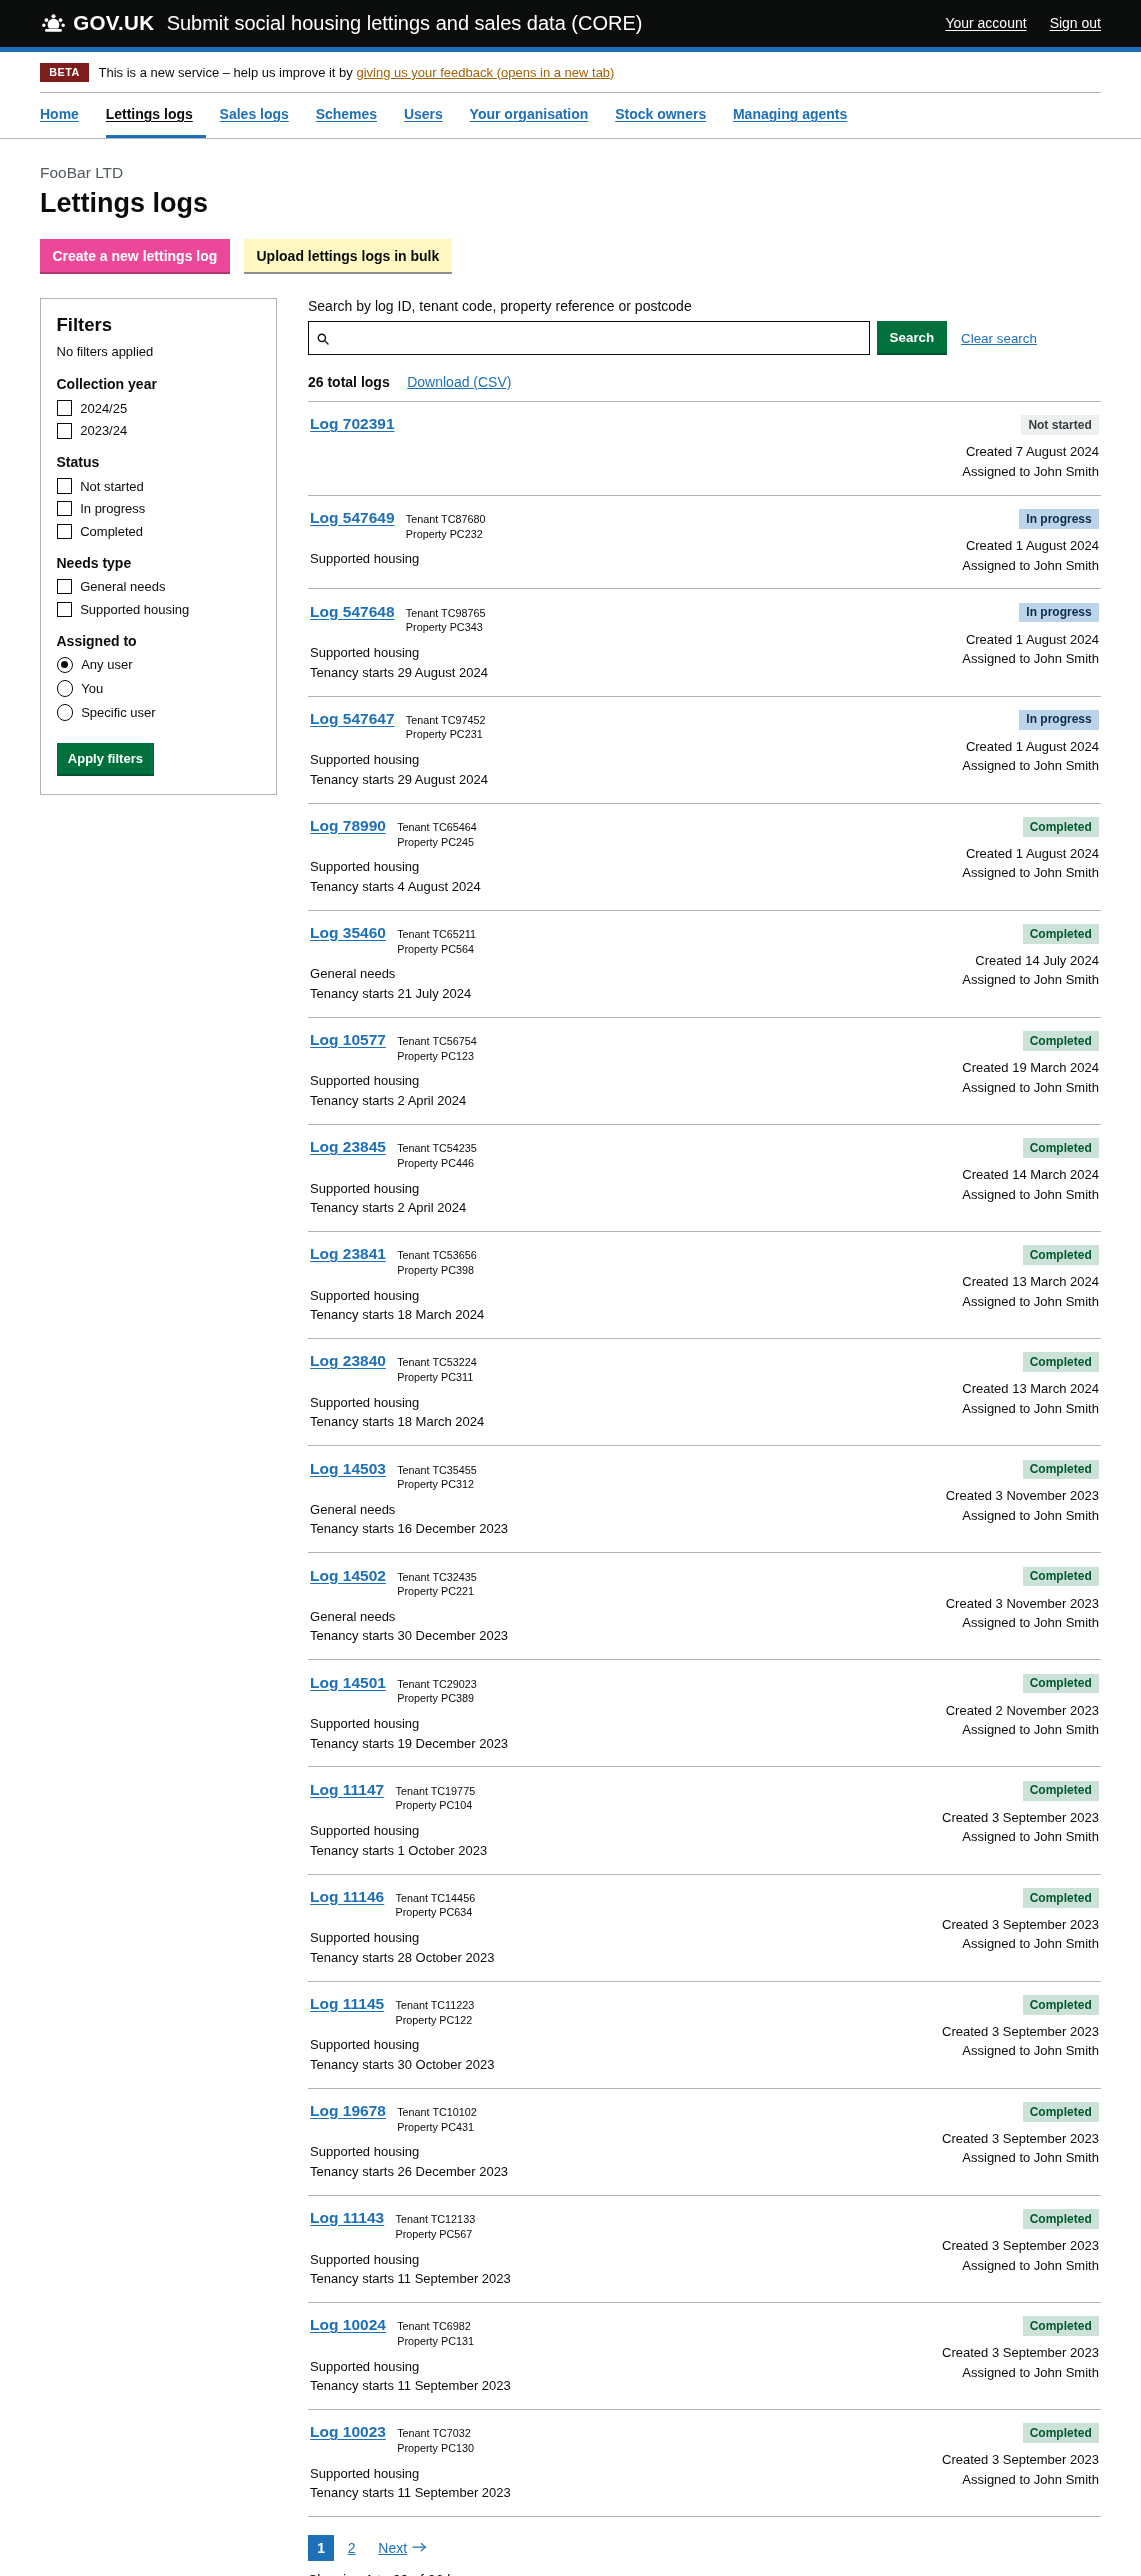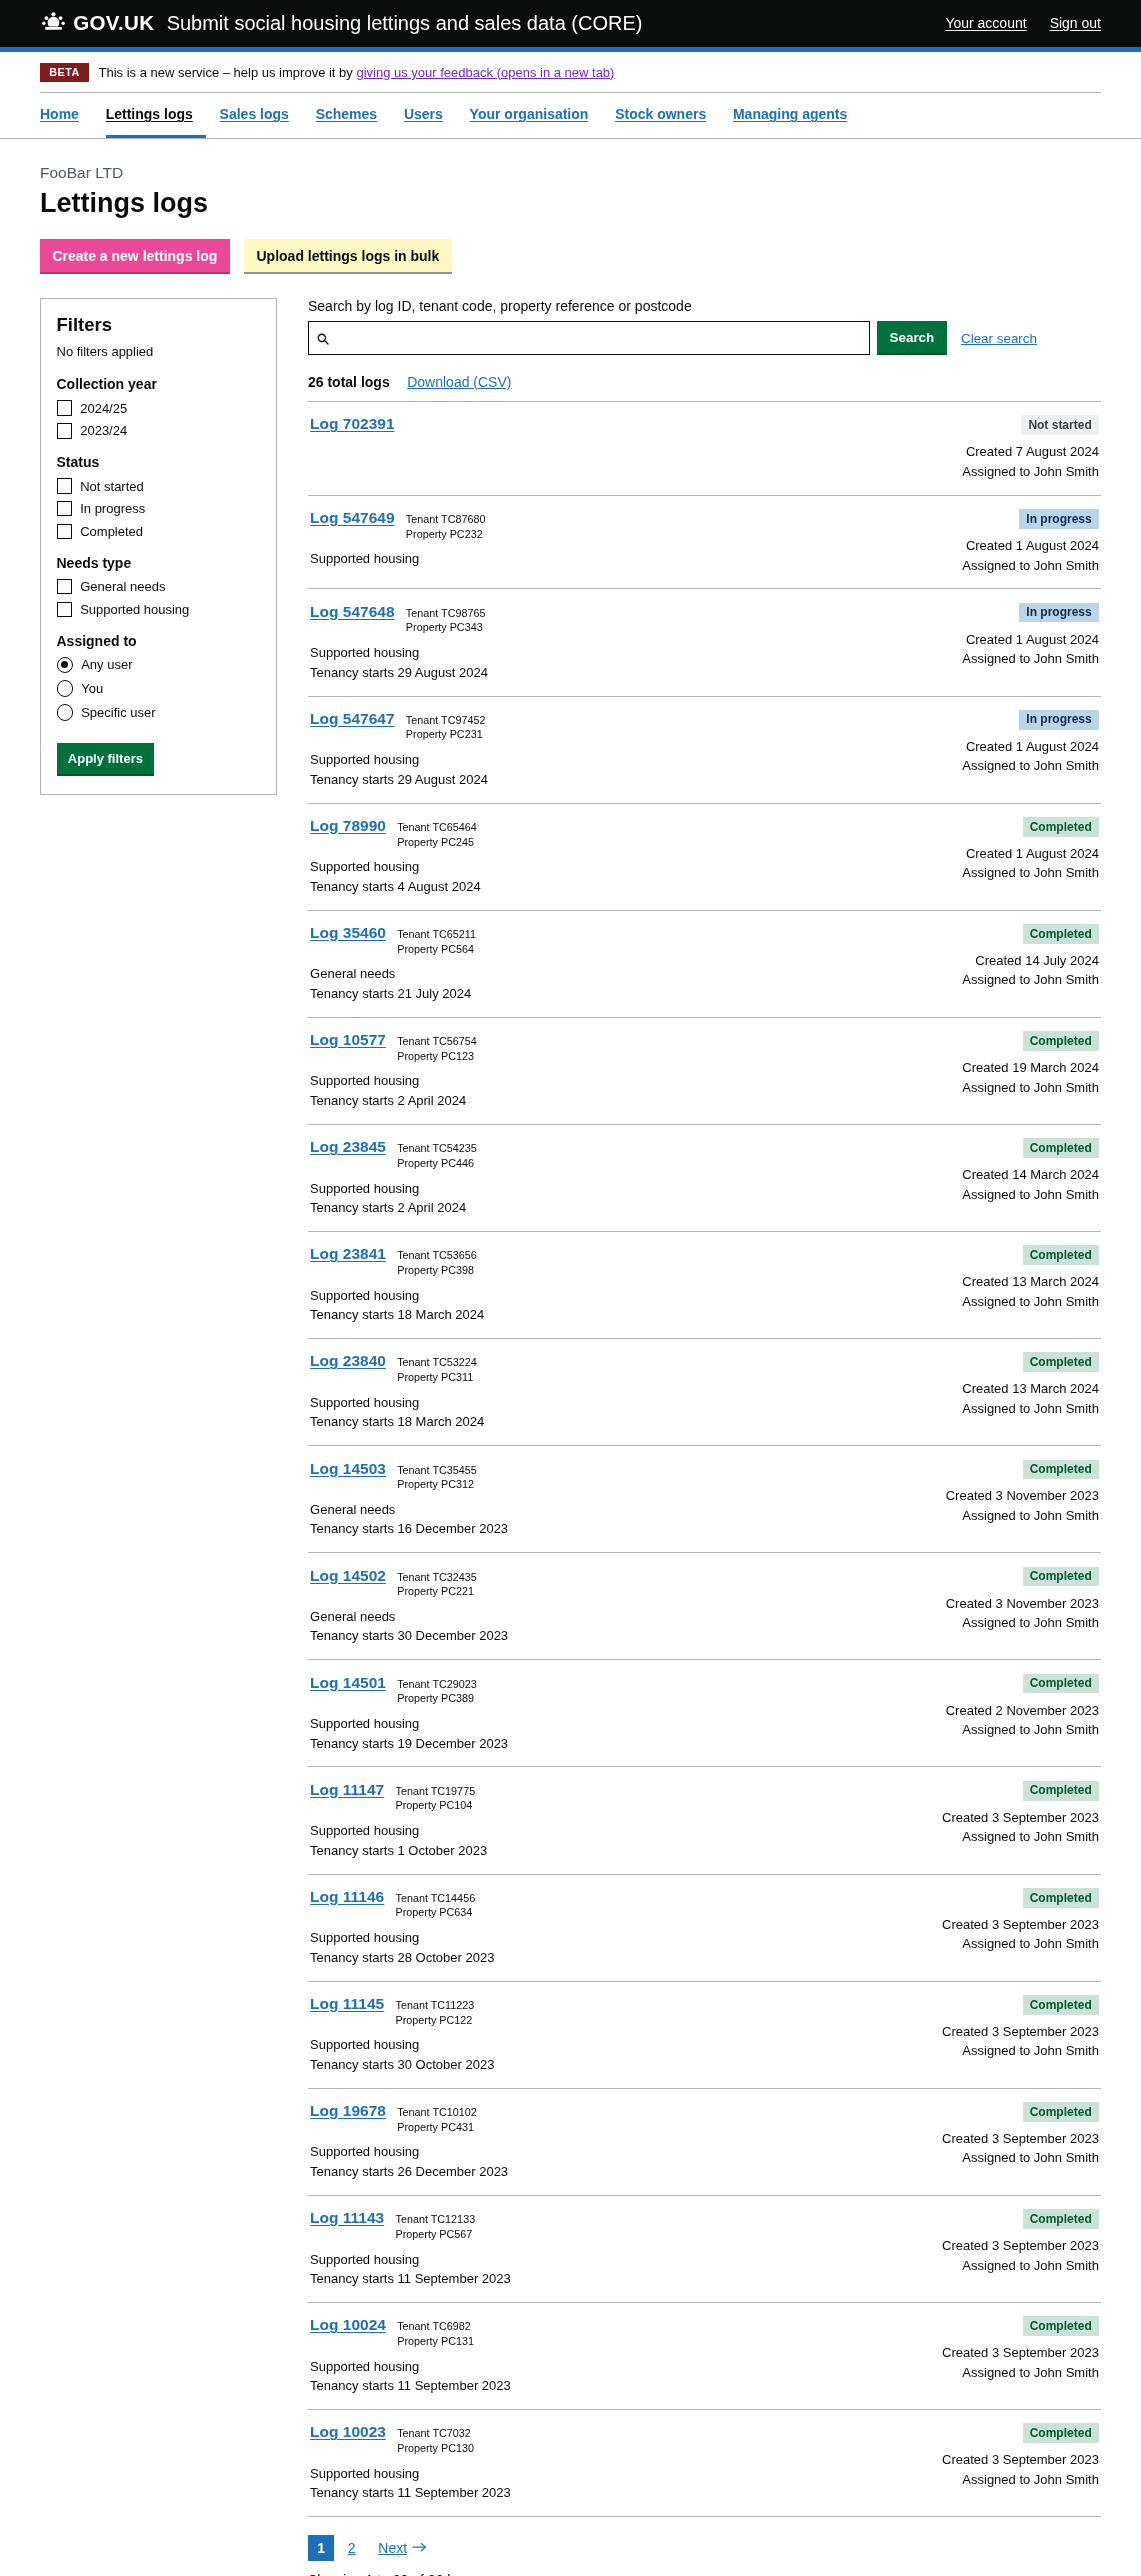--- a/index.html
+++ b/index.html
@@ -20,21 +20,21 @@
     padding: 11.3px 0 11.3px 0;
   }
   .header-inner {
     width: 1061px;
     margin: 0 auto;
     display: flex;
     align-items: center;
     justify-content: space-between;
   }
   .header-left { display: flex; align-items: center; gap: 8.2px; }
-  .crown-logo { display: flex; align-items: flex-start; gap: 6.2px; }
+  .crown-logo { display: flex; align-items: center; gap: 6.2px; }
   .crown-svg { display:block; }
   .gov-uk-text {
     font-size: 20.6px;
     font-weight: bold;
     letter-spacing: 0.3px;
     color: #fff;
   }
   .service-name {
     font-size: 20px;
     color: #ffffff;
@@ -66,21 +66,21 @@
     background: #7f1d1d;
     color: #fff;
     font-size: 10.8px;
     font-weight: bold;
     letter-spacing: 0.5px;
     text-transform: uppercase;
     padding: 3.1px 9.3px 3.6px 9.3px;
     display: inline-block;
   }
   .phase-text { font-size: 13px; color: #0b0c0c; }
-  .phase-text a { color: #6d28d9; text-decoration: underline; }
+  .phase-text a { color: #a16207; text-decoration: underline; }
 
   
   .primary-nav {
     border-bottom: 0.5px solid #b1b4b6;
   }
   .nav-inner {
     width: 1061px;
     margin: 0 auto;
     display: flex;
     align-items: flex-start;

